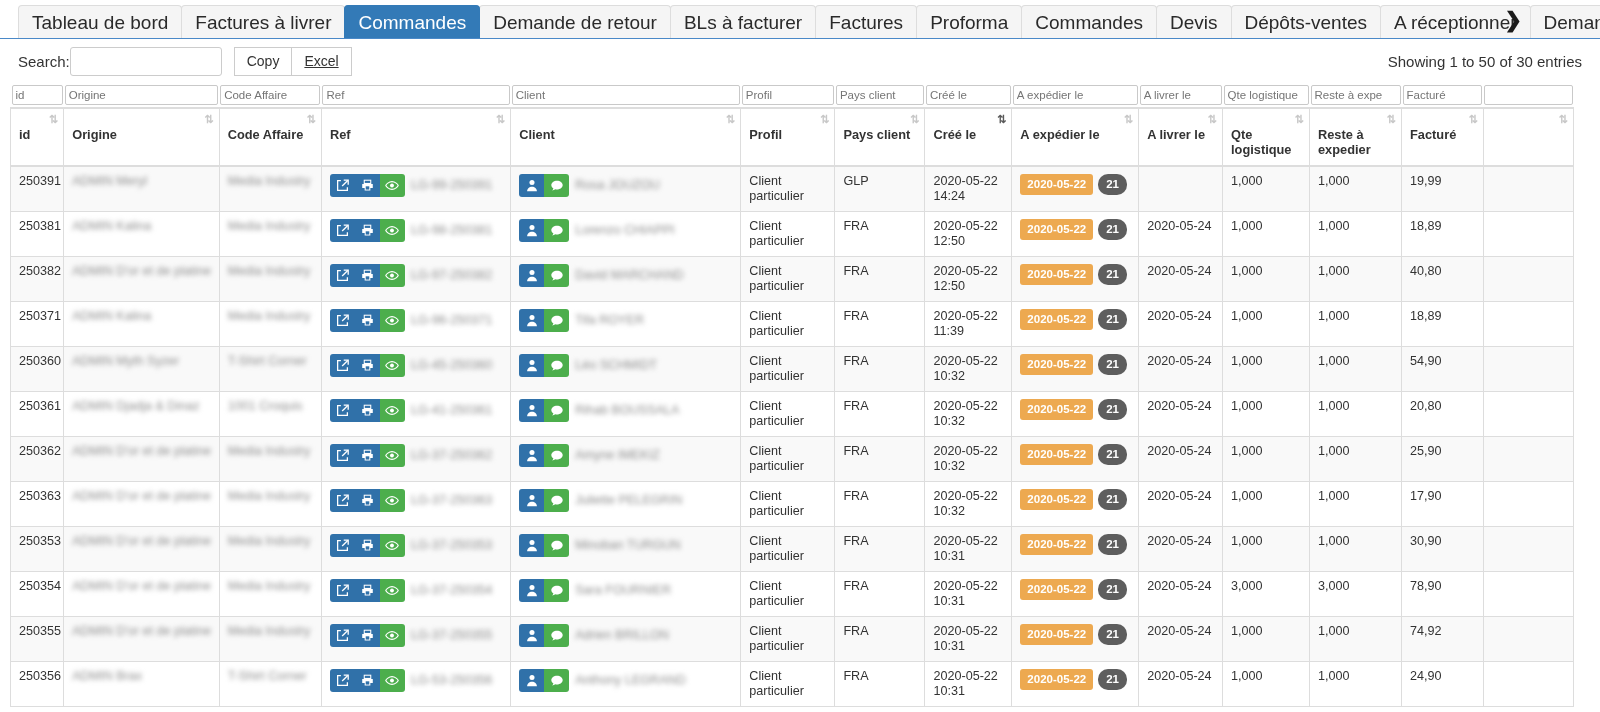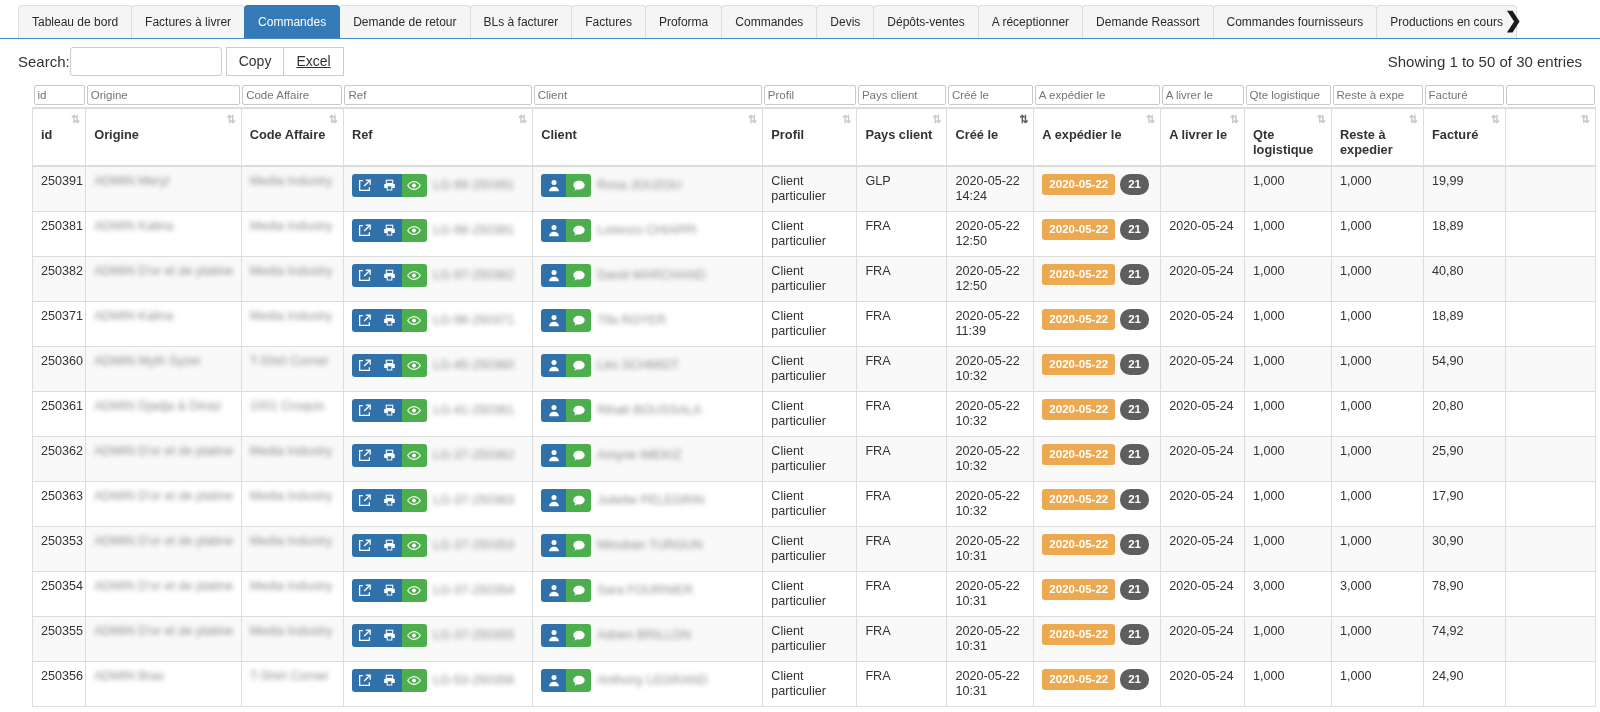--- a/index.html
+++ b/index.html
@@ -21,21 +21,21 @@
     display: flex;
     align-items: flex-end;
     padding-left: 18px;
     white-space: nowrap;
   }
   .tab {
     display: inline-block;
     height: 33px;
     line-height: 33px;
     padding: 0 13px;
-    font-size: 12px;
+    font-size: 19px;
     color: #2a2a2a;
     background: #f5f5f5;
     border: 1px solid #dddddd;
     border-bottom: none;
     margin-right: -1px;
     border-radius: 4px 4px 0 0;
     cursor: pointer;
     position: relative;
   }
   .tab.active {
@@ -72,21 +72,21 @@
     width: 152px;
     height: 29px;
     border: 1px solid #cccccc;
     border-radius: 3px;
     padding: 2px 6px;
     font-size: 13px;
     font-family: "Liberation Sans", sans-serif;
     outline: none;
     background: #fff;
   }
-  .btn-group { display: flex; margin-left: 4px; justify-content: center; }
+  .btn-group { display: flex; margin-left: 12px; justify-content: center; }
   .btn {
     height: 29px;
     line-height: 27px;
     padding: 0 12px;
     font-size: 14px;
     background: #ffffff;
     border: 1px solid #cccccc;
     color: #333;
     cursor: pointer;
     font-family: "Liberation Sans", sans-serif;
@@ -94,21 +94,21 @@
   .btn + .btn { margin-left: -1px; text-decoration: underline; }
   .showing {
     position: absolute;
     right: 18px;
     font-size: 15px;
     color: #333;
   }
 
   
   .table-wrap {
-    padding: 0 32px;
+    padding: 0 10px;
     width: 1504px;
   }
   table.dt {
     width: 1564px;
     border-collapse: collapse;
     table-layout: fixed;
     font-size: 12.6px;
   }
   table.dt td, table.dt th {
     border: 1px solid #dddddd;

